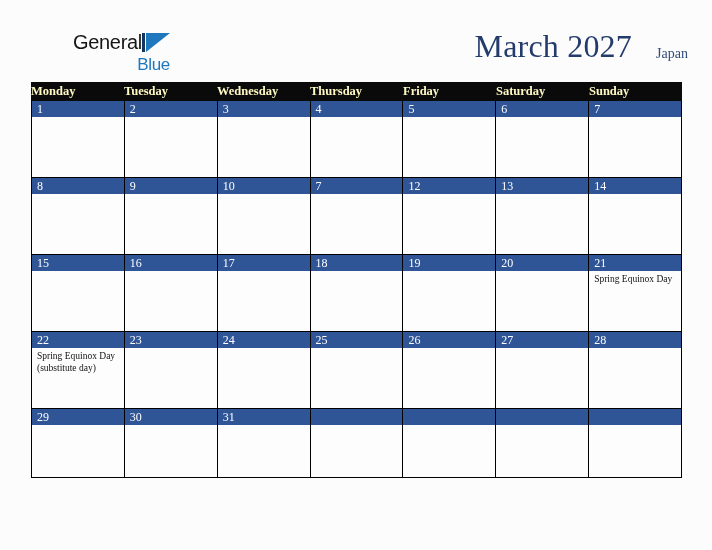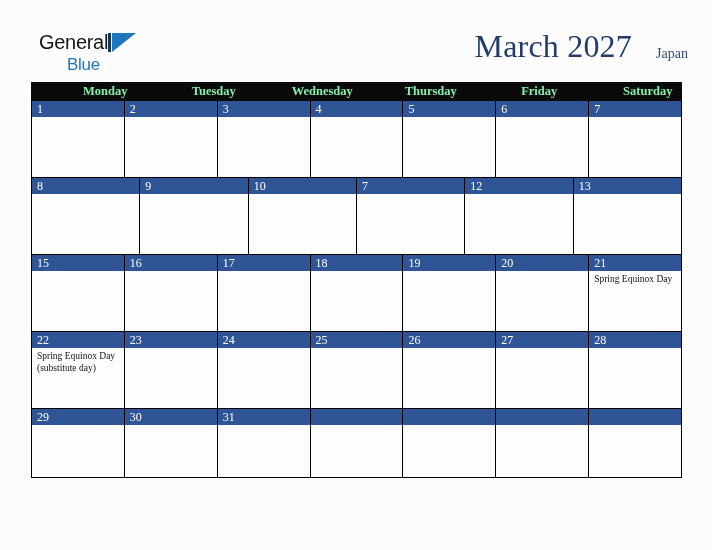--- a/index.html
+++ b/index.html
@@ -24,26 +24,27 @@
   .top-bar {
     position: absolute;
     left: 0;
     top: 0;
     width: 712px;
     height: 82px;
   }
 
   .logo {
     position: absolute;
-    left: 39px;
+    left: 50px;
     top: 31px;
     width: 120px;
     height: 44px;
     line-height: 1;
     user-select: none;
+    text-align: right;
   }
   .logo-row1 {
     position: relative;
     height: 22px;
     white-space: nowrap;
   }
   .logo-general {
     font-family: "Liberation Sans", "DejaVu Sans", sans-serif;
     font-size: 20px;
     color: #161616;
@@ -119,27 +120,26 @@
 
   .weekday-row {
     display: flex;
     width: 651px;
     height: 19px;
     background: #0a0a0a;
   }
   .weekday {
     flex: 1 1 0;
     min-width: 0;
-    color: #86efac;
+    color: #fef9c3;
     font-size: 12.5px;
     font-weight: bold;
-    text-align: center;
+    text-align: left;
     line-height: 19px;
     font-family: "Liberation Serif", "DejaVu Serif", serif;
-    margin-left: 40px;
   }
 
   .week-row {
     display: flex;
     width: 651px;
     border-left: 1px solid #000000;
     box-sizing: border-box;
   }
   .day-cell {
     flex: 1 1 0;
@@ -203,20 +203,21 @@
 
   <div class="calendar">
 
     <div class="weekday-row">
       <div class="weekday">Monday</div>
       <div class="weekday">Tuesday</div>
       <div class="weekday">Wednesday</div>
       <div class="weekday">Thursday</div>
       <div class="weekday">Friday</div>
       <div class="weekday">Saturday</div>
+      <div class="weekday">Sunday</div>
     </div>
 
     <div class="week-row row-h1">
       <div class="day-cell">
           <div class="day-number-bar">1</div>
           <div class="day-body">
             <div class="event-text"></div>
           </div>
         </div>
       <div class="day-cell">
@@ -283,20 +284,26 @@
           </div>
         </div>
       <div class="day-cell">
           <div class="day-number-bar">12</div>
           <div class="day-body">
             <div class="event-text"></div>
           </div>
         </div>
       <div class="day-cell">
           <div class="day-number-bar">13</div>
+          <div class="day-body">
+            <div class="event-text"></div>
+          </div>
+        </div>
+      <div class="day-cell">
+          <div class="day-number-bar">14</div>
           <div class="day-body">
             <div class="event-text"></div>
           </div>
         </div>
     </div>
 
     <div class="week-row row-h3">
       <div class="day-cell">
           <div class="day-number-bar">15</div>
           <div class="day-body">

